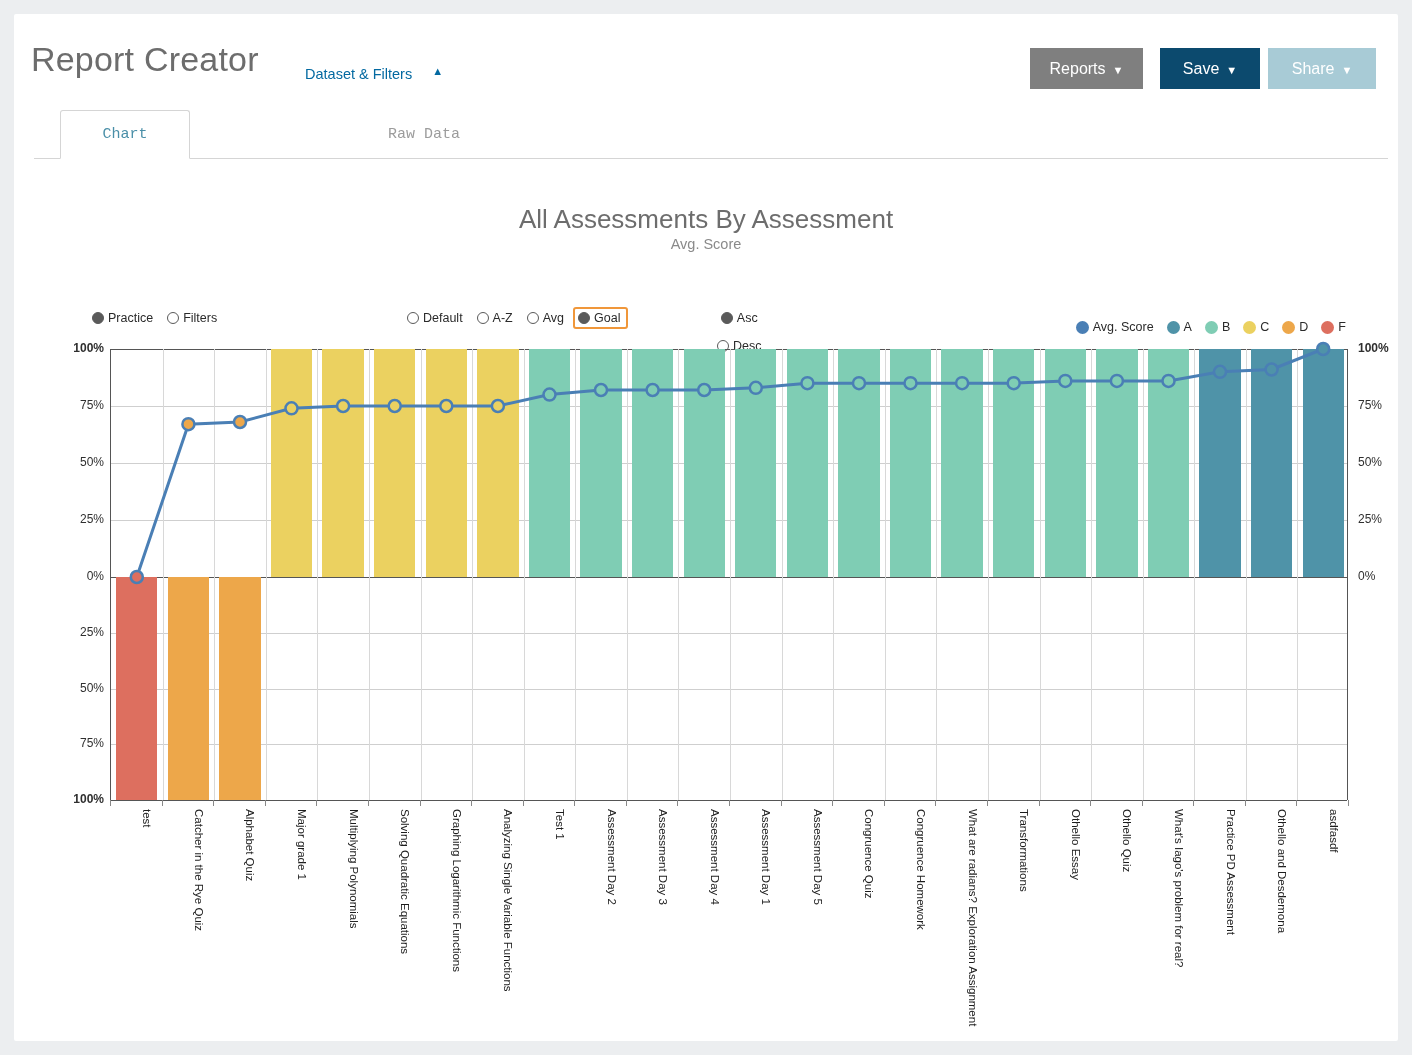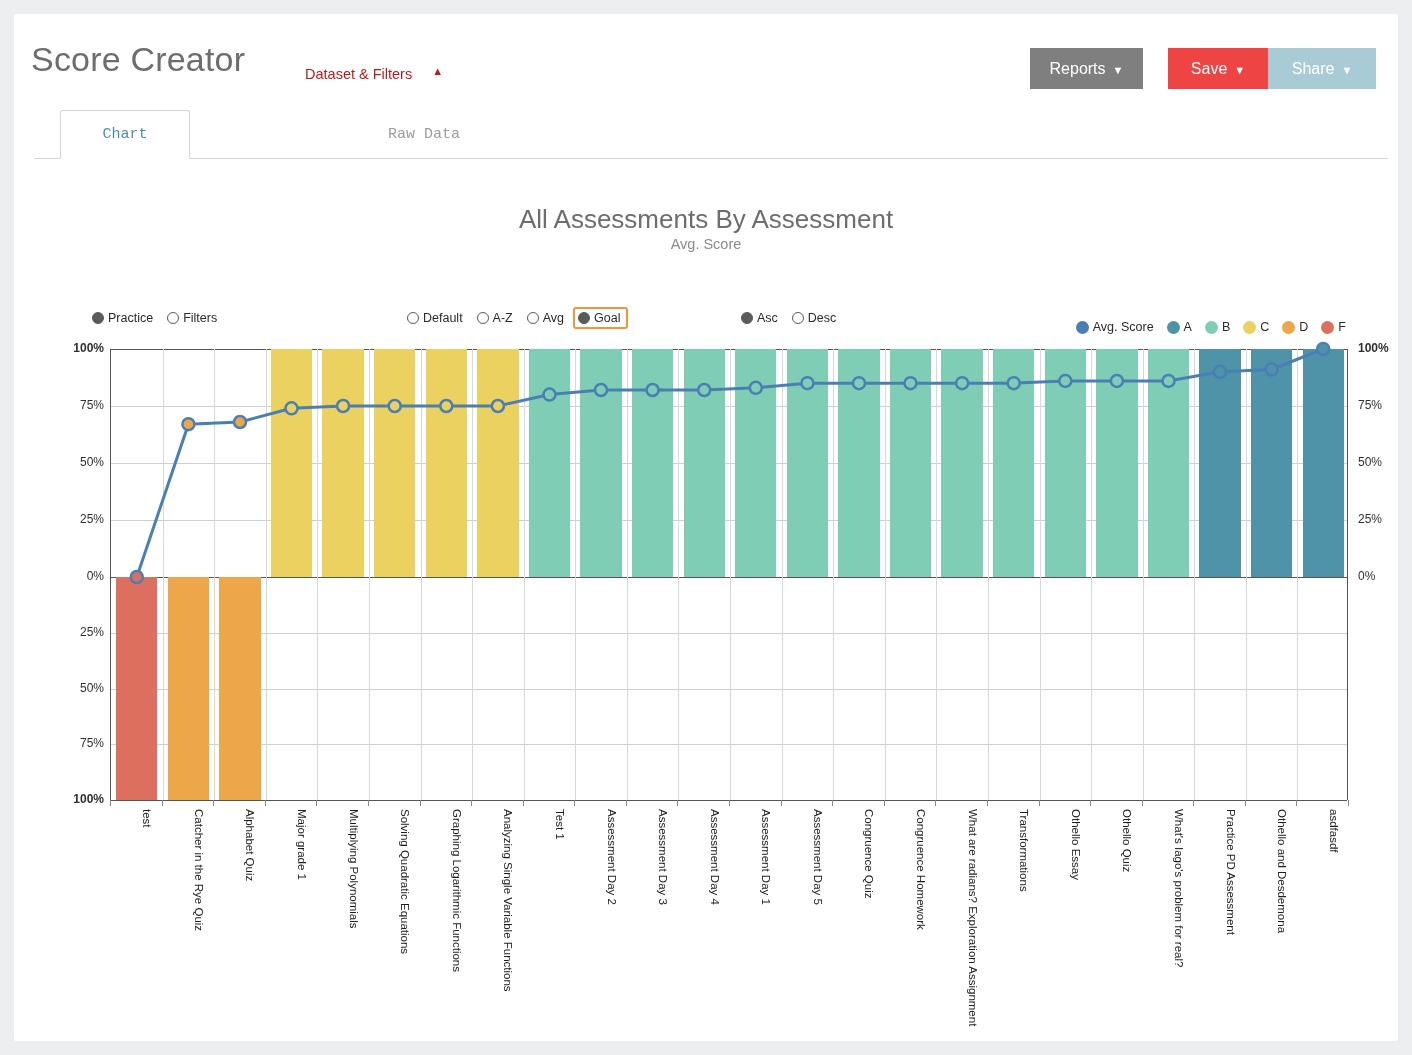--- a/index.html
+++ b/index.html
@@ -21,34 +21,34 @@
   #header {
     position: absolute; left: 0; top: 0; width: 100%; height: 92px;
   }
   #page-title {
     position: absolute; left: 17px; top: 26px;
     font-size: 34px; font-weight: 400; color: #6d6d6d;
     letter-spacing: 0.2px;
   }
   #dataset-filters {
     position: absolute; left: 291px; top: 52px;
-    font-size: 14.5px; color: #b91c1c; cursor: pointer;
+    font-size: 14.5px; color: #0369a1; cursor: pointer;
     display: flex; gap: 20px;
   }
   #dataset-filters .chev { font-size: 11px; display:inline-block; transform: translateY(-1px); }
 
   .hdr-btn {
     position: absolute; top: 34px; height: 41px;
     color: #fff; font-size: 16px;
     display: flex; align-items: center; justify-content: center; gap: 7px;
     cursor: pointer; border: none; font-family: inherit;
   }
   .hdr-btn .chev { font-size: 11px; transform: translateY(1px); }
   #btn-reports { right: 255px; width: 113px; background: #7f7f7f; }
-  #btn-save    { right: 130px; width: 100px; background: #ef4444; }
+  #btn-save    { right: 138px; width: 100px; background: #0c4a6e; }
   #btn-share   { right:  22px; width: 108px; background: #a8cbd6; justify-content: center; }
 
   
   #tabs {
     position: absolute; left: 0; top: 96px; width: 100%; height: 49px; font-family: Liberation Mono, monospace;
   }
   #tabs-underline {
     position: absolute; left: 20px; right: 10px; bottom: 0; height: 1px;
     background: #d5d5d5;
   }
@@ -92,21 +92,21 @@
     width: 12px; height: 12px; border-radius: 50%;
     border: 1.6px solid #5a5a5a; background: #fff; flex: none;
   }
   .radio.on .dot { background: #5a5a5a; }
   .radio.focused {
     border: 2px solid #f0973a; border-radius: 3px;
     padding: 2px 6px 2px 3px; margin: -4px -6px -4px -5px;
   }
   #grp-stack { left: 78px; }
   #grp-sort  { left: 393px; }
-  #grp-order { left: 727px; }
+  #grp-order { left: 703px; flex-direction: column; }
 
   #legend {
     position: absolute; right: 52px; top: 297px; height: 32px;
     display: flex; align-items: center; gap: 13px;
   }
   .lg-item { display: flex; align-items: center; gap: 4px; font-size: 12.5px; color: #2a2a2a; }
   .lg-dot { width: 13px; height: 13px; border-radius: 50%; flex: none; }
 
   
   #plot-wrap { position: absolute; left: 0; top: 0; width: 100%; height: 100%; }
@@ -145,21 +145,21 @@
     transform-origin: left top;
     line-height: 1;
   }
 </style>
 </head>
 <body>
 
 <div id="app">
 
   <div id="header">
-    <div id="page-title">Score Creator</div>
+    <div id="page-title">Report Creator</div>
 
     <div id="dataset-filters">
       <span>Dataset &amp; Filters</span>
       <span class="chev">▲</span>
     </div>
 
     <div class="hdr-btn" id="btn-reports">
       <span>Reports</span>
       <span class="chev">▼</span>
     </div>

